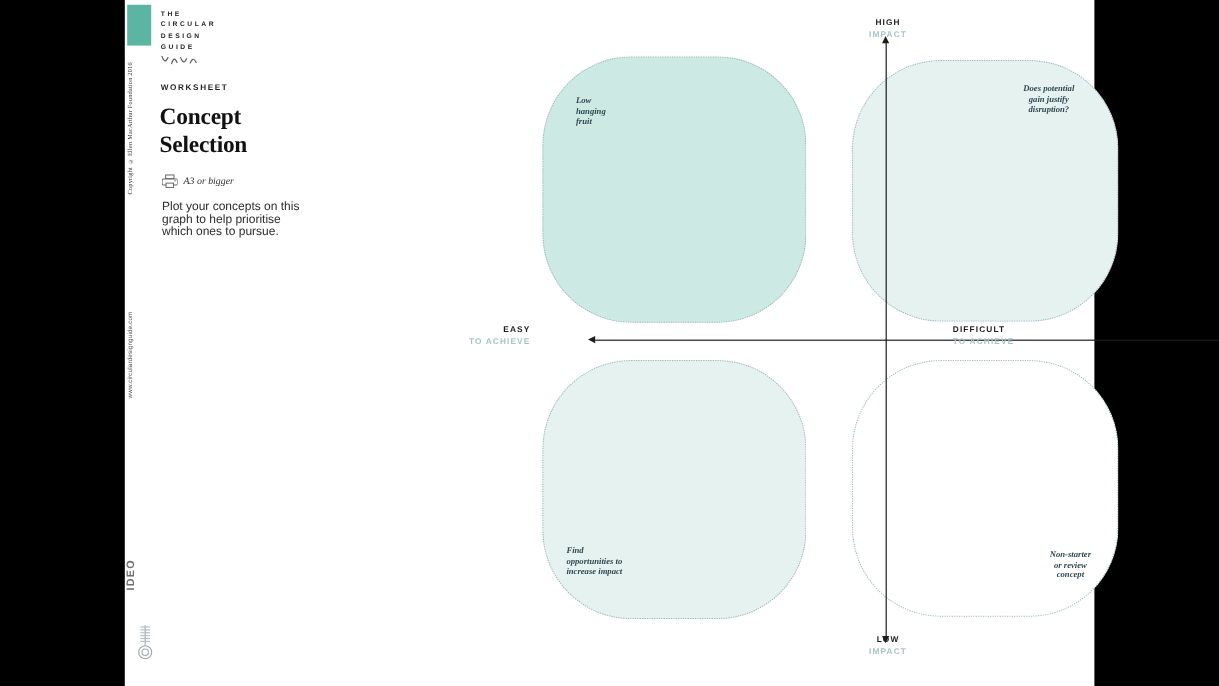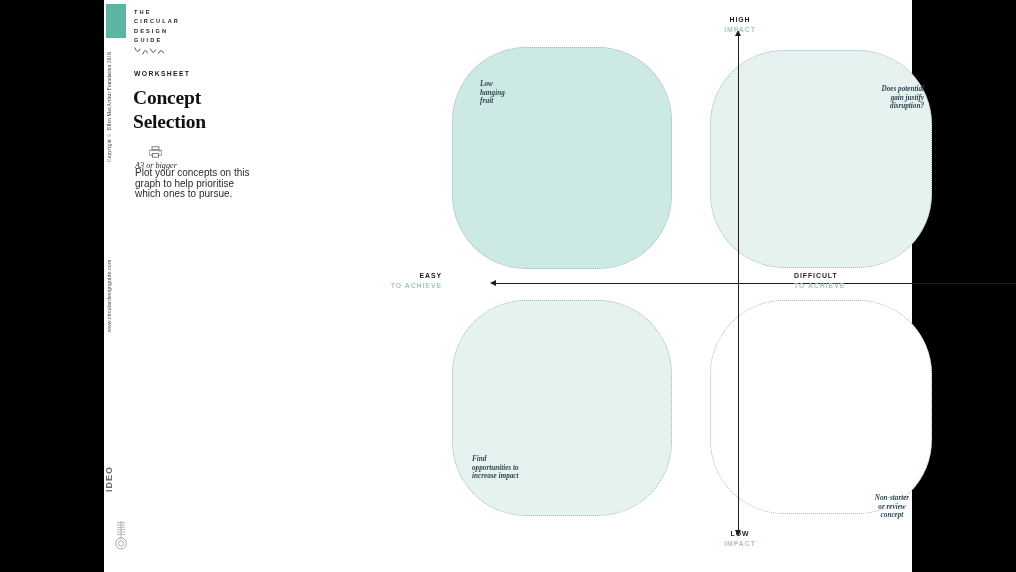--- a/index.html
+++ b/index.html
@@ -78,21 +78,21 @@
   .sheet-title{
     position:absolute;left:29px;top:86px;
     width:130px;
     font-family:"Liberation Serif", serif;
     font-weight:bold;
     font-size:19.5px;line-height:23.5px;
     color:#111;letter-spacing:-.2px;
   }
   .print-row{
     position:absolute;left:31px;top:144px;
-    display:flex;align-items:center;gap:5px;flex-direction:column;
+    display:flex;align-items:center;gap:5px;
   }
   .printer-icon{width:13px;height:12px;display:block;}
   .print-label{
     font-family:"Liberation Serif", serif;
     font-style:italic;font-size:8.2px;color:#2b2b2b;
   }
   .instructions{
     position:absolute;left:31px;top:168px;
     width:118px;
     font-size:10px;line-height:10.5px;
@@ -142,23 +142,23 @@
 
   .quad-caption{
     position:absolute;
     font-family:"Liberation Serif", serif;
     font-style:italic;font-weight:bold;
     font-size:7.2px;line-height:8.6px;
     color:#2f4650;
     white-space:pre-line;
   }
   #cap-tl{left:226px;top:80px;width:90px;text-align:left;}
-  #cap-tr{left:570px;top:85px;width:100px;text-align:right;}
+  #cap-tr{left:570px;top:70px;width:100px;text-align:center;}
   #cap-bl{left:218px;top:455px;width:110px;text-align:left;}
-  #cap-br{left:588px;top:458px;width:100px;text-align:center;margin-top:36px;}
+  #cap-br{left:588px;top:458px;width:100px;text-align:center;}
 </style>
 </head>
 <body>
 
 <div id="page">
 
   <div id="sidebar">
 
     <div class="brand-block"></div>
 

